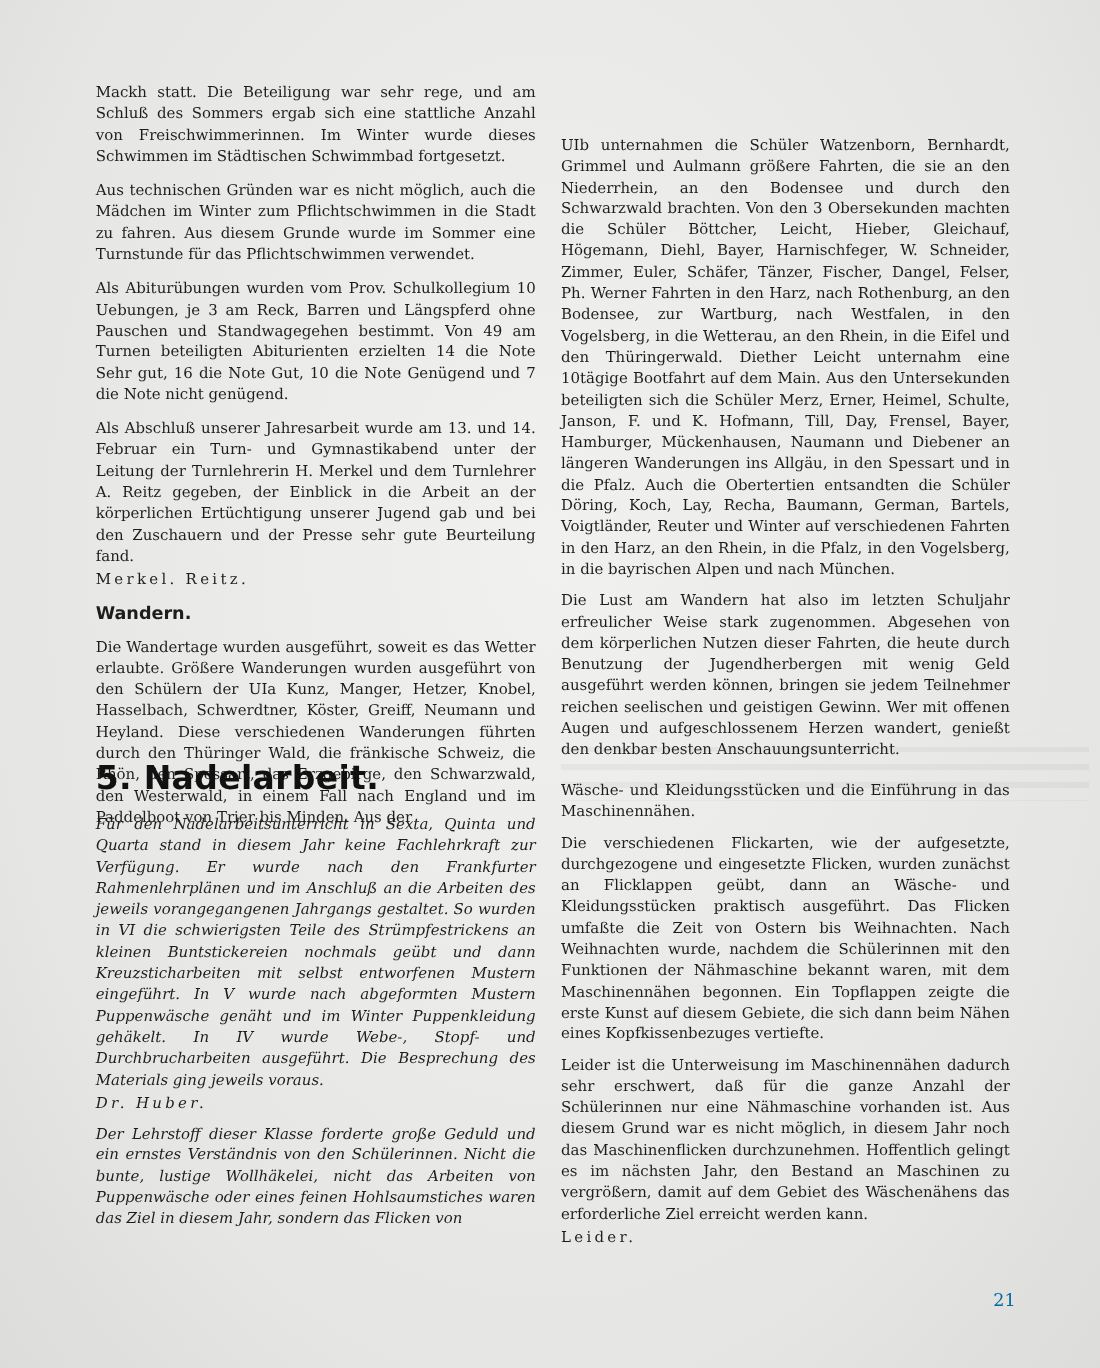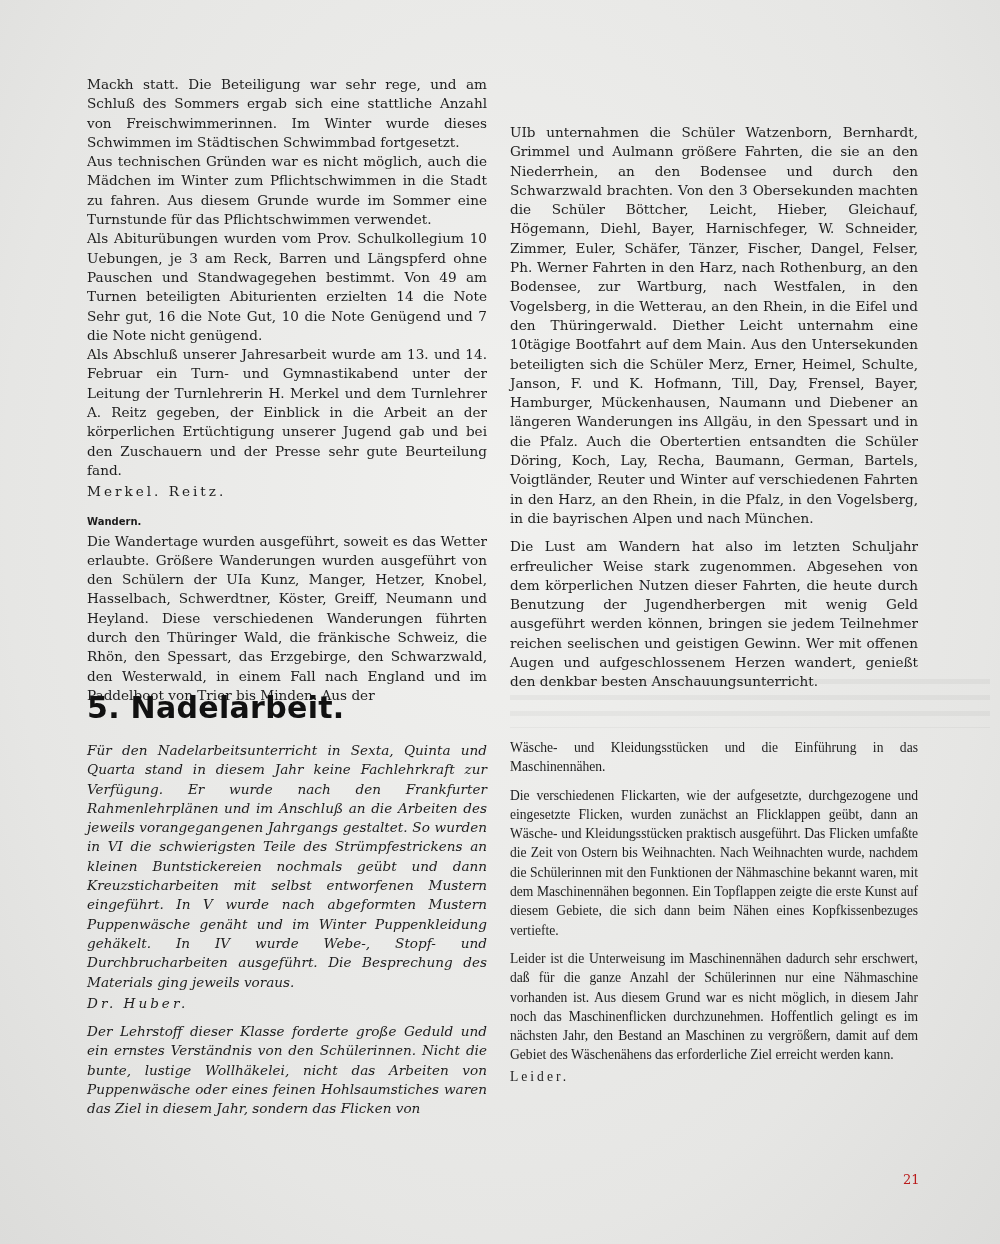--- a/index.html
+++ b/index.html
@@ -5,38 +5,38 @@
     html, body { margin: 0; padding: 0; }
     body {
       width: 1000px; height: 1244px; position: relative; overflow: hidden;
       background: #e9e9e7;
       background-image: radial-gradient(ellipse at 50% 40%, #f1f1ef 0%, #e6e6e4 70%, #dcdcda 100%);
       font-family: "DejaVu Serif", "Liberation Serif", serif;
       color: #1d1d1d;
     }
     .col { position: absolute; font-size: 13.6px; line-height: 19.3px; text-align: justify; }
     .col p { margin: 0; }
-    .col p + p { margin-top: 0; }
+    .col p + p { margin-top: 12px; }
     .col p.gap { margin-top: 9px; }
     .top-left { left: 87px; top: 75px; width: 400px; }
     .top-right { left: 510px; top: 75px; width: 408px; margin-top: 48px; }
     .bot-left { left: 87px; top: 741px; width: 400px; font-style: italic; }
-    .bot-right { left: 510px; top: 738px; width: 408px; font-family: Liberation Serif, serif; }
+    .bot-right { left: 510px; top: 710px; width: 408px; }
     .sig { text-align: left; letter-spacing: 3px; margin-top: 2px !important; }
     .subhead {
       font-family: "DejaVu Sans", "Liberation Sans", sans-serif;
-      font-weight: bold; font-size: 10px; margin-top: 10px !important; line-height: 20px;
+      font-weight: bold; font-size: 16px; margin-top: 10px !important; line-height: 20px;
     }
     .section-title {
       position: absolute; left: 87px; top: 690px;
       font-family: "DejaVu Sans", "Liberation Sans", sans-serif;
       font-weight: bold; font-size: 30px; color: #111; letter-spacing: 0.3px;
     }
     .page-num {
-      position: absolute; left: 903px; top: 1172px; font-size: 13px; color: #b91c1c;
+      position: absolute; left: 903px; top: 1172px; font-size: 16px; color: #0369a1;
     }
     .ghost {
       position: absolute; left: 510px; top: 668px; width: 480px; height: 60px;
       background: repeating-linear-gradient(180deg, rgba(0,0,0,0.0) 0px, rgba(0,0,0,0.0) 11px, rgba(0,0,0,0.04) 11px, rgba(0,0,0,0.04) 16px);
     }
   </style>
 </head>
 <body>
 
 <div class="col top-left">

